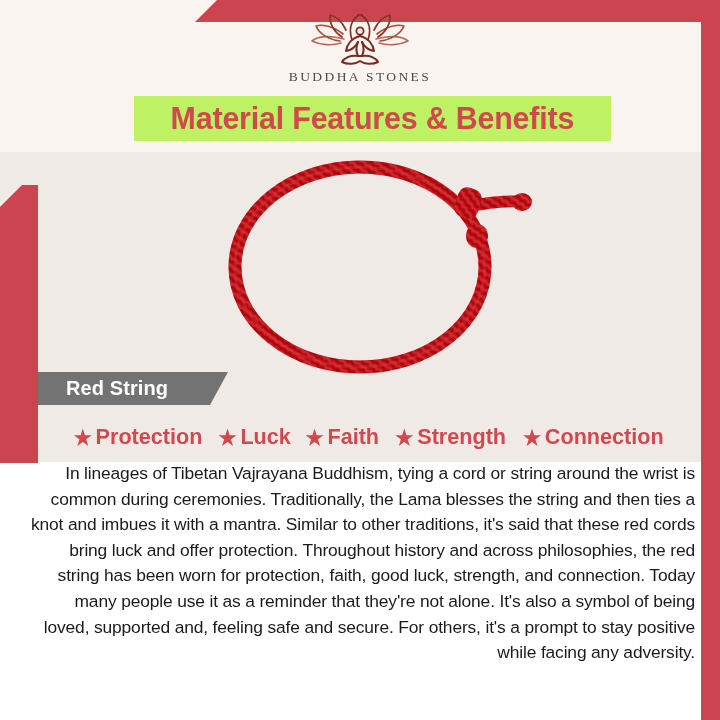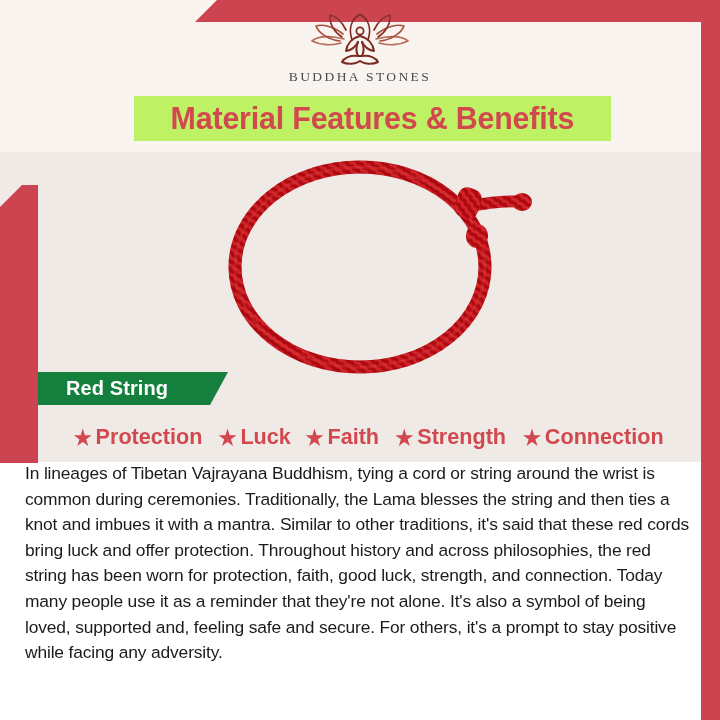--- a/index.html
+++ b/index.html
@@ -61,21 +61,21 @@
 
   
   .product-area{
     position:absolute;left:170px;top:152px;width:400px;height:222px;
   }
   .product-svg{display:block;width:400px;height:222px;}
 
   
   .label-banner{
     position:absolute;left:38px;top:372px;width:190px;height:33px;
-    background:#15803d;
+    background:#737373;
     clip-path:polygon(0 0, 100% 0, calc(100% - 18px) 100%, 0 100%);
     display:flex;align-items:center;
   }
   .label-text{
     color:#ffffff;font-size:20px;font-weight:bold;
     padding-left:28px;letter-spacing:0.1px;white-space:nowrap;
   }
 
   
   .benefits{
@@ -91,21 +91,21 @@
   .benefit .star{font-size:21px;line-height:1;margin-right:4px;}
   .benefit + .benefit{margin-left:12px;}
 
   
   .body-copy{
     position:absolute;left:25px;top:461px;width:670px;
     color:#1b1b1b;
     font-size:17.4px;line-height:25.6px;
     font-weight:normal;
     letter-spacing:-0.15px;
-    text-align:left;
+    text-align:right;
   }
 </style>
 </head>
 <body>
 
 <div id="page">
 
   <div class="bg-top"></div>
   <div class="bg-mid"></div>
   <div class="bg-bottom"></div>

